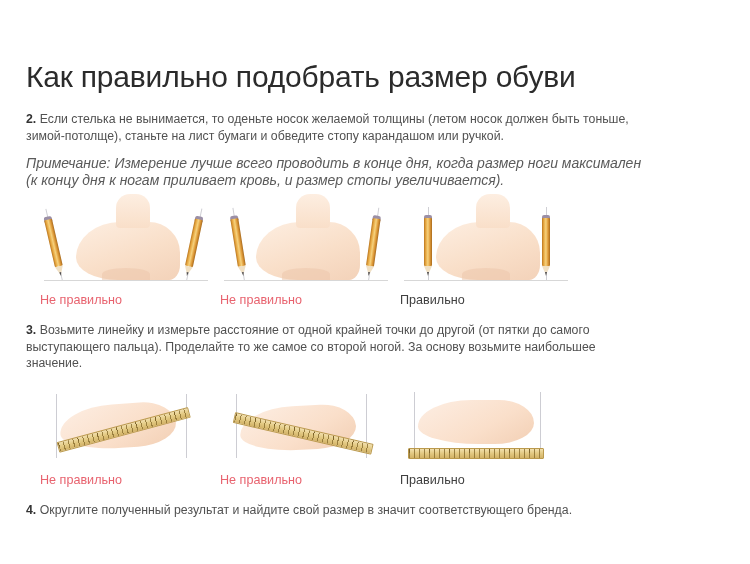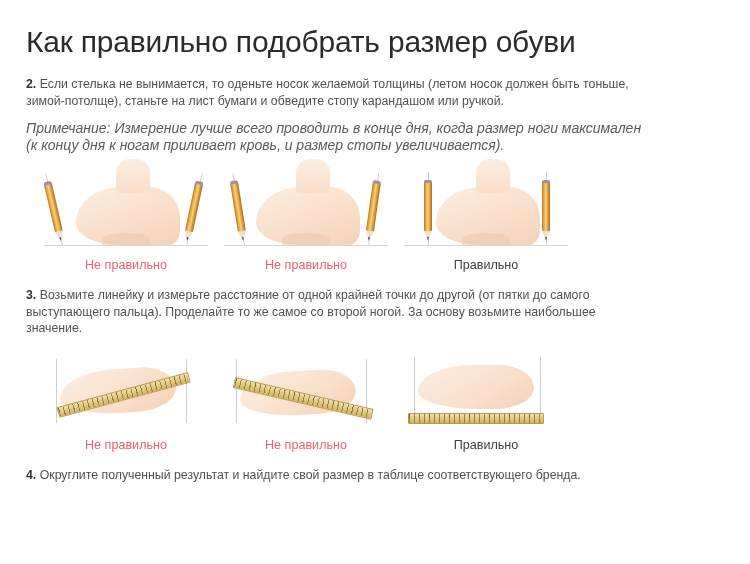--- a/index.html
+++ b/index.html
@@ -12,20 +12,21 @@
     height: 564px;
     overflow: hidden;
     font-family: "Liberation Sans", sans-serif;
     color: #4a4a4a;
     position: relative;
   }
   .page {
     padding: 16px 22px 0 26px;
     box-sizing: border-box;
     width: 668px;
+    margin-top: 35px;
   }
   .title {
     font-size: 30px;
     line-height: 36px;
     font-weight: 400;
     color: #2b2b2b;
     letter-spacing: -0.2px;
     margin: 8px 0 16px 0;
   }
   .para {
@@ -57,21 +58,21 @@
   .fig {
     position: relative;
     width: 172px;
     margin-right: 8px;
   }
   .fig-stage {
     position: relative;
     height: 86px;
   }
   .caption {
-    text-align: center;
+    text-align: left;
     font-size: 12.6px;
     line-height: 16px;
     padding-top: 6px;
   }
   .caption.bad  { color: #e8636f; }
   .caption.good { color: #404040; }
 
   
   .foot-side {
     position: absolute;
@@ -337,17 +338,17 @@
             <div class="ticks2"></div>
         </div>
       </div>
       <div class="caption good">Правильно</div>
     </div>
 
   </div>
 
   <p class="para" style="margin-top:14px;">
     <span class="num">4.</span>
-    <span>Округлите полученный результат и найдите свой размер в таблице соответствующего бренда.</span>
+    <span>Округлите полученный результат и найдите свой размер в значит соответствующего бренда.</span>
   </p>
 
 
 </div>
 
 </body></html>

